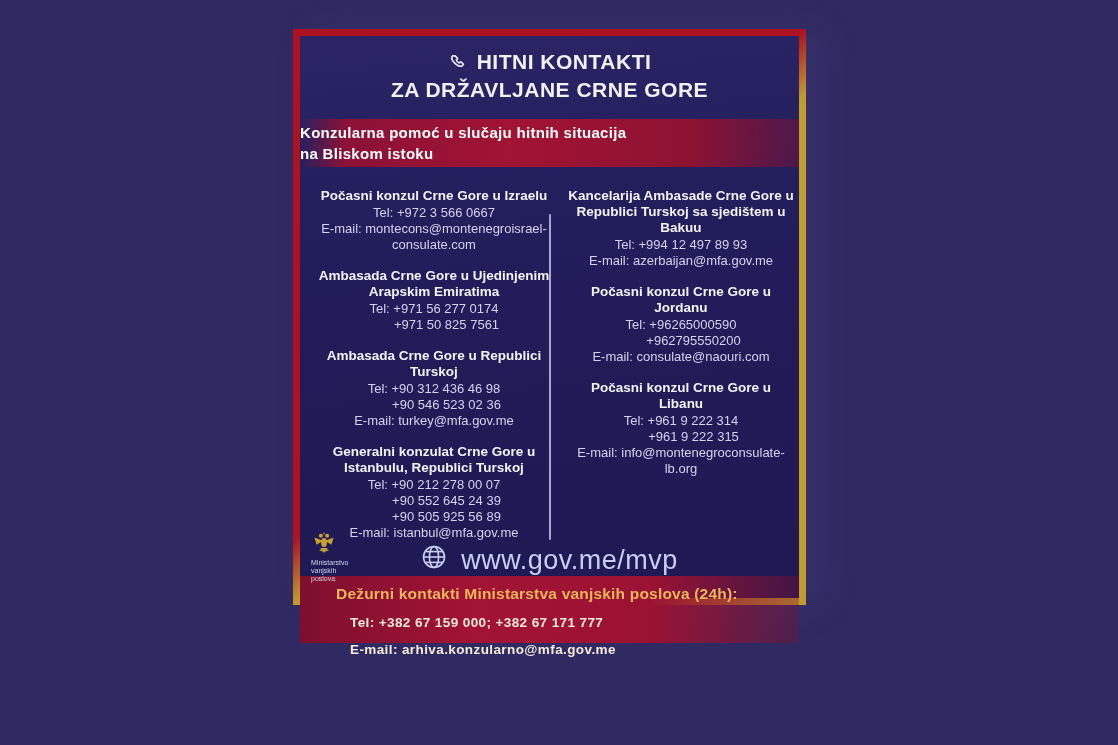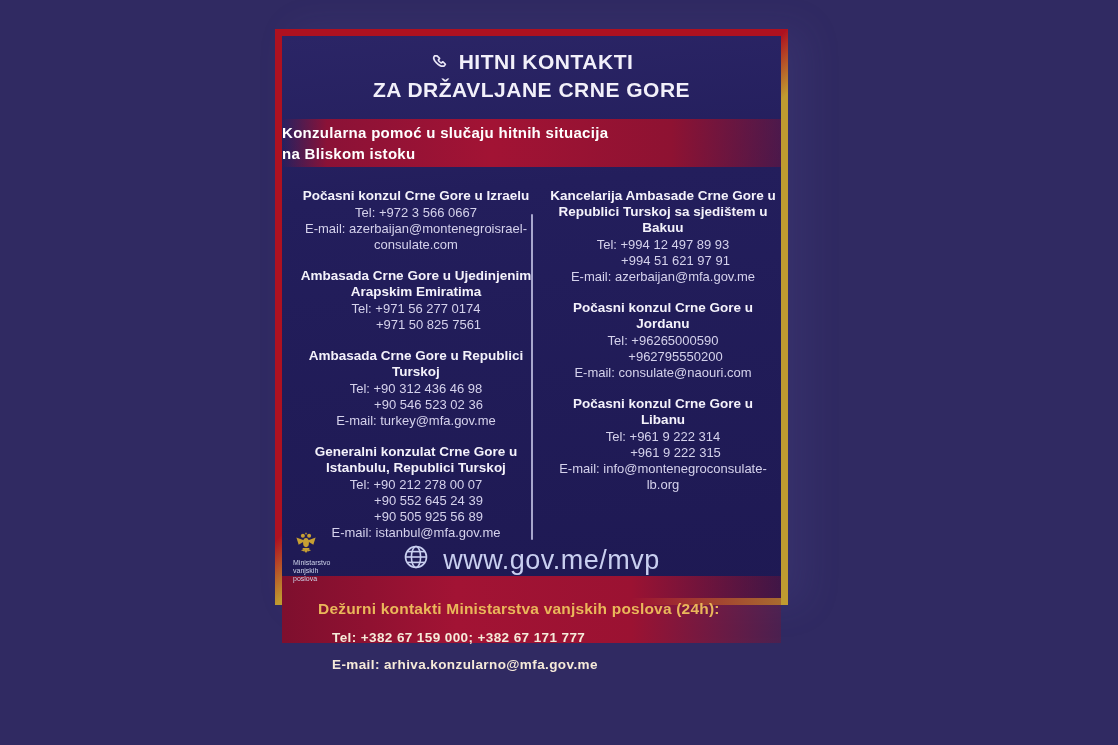--- a/index.html
+++ b/index.html
@@ -3,21 +3,21 @@
 <meta charset="utf-8">
 <style>
   html,body{margin:0;padding:0;}
   body{
     width:1118px;height:745px;overflow:hidden;
     background:#302a62;
     font-family:"Liberation Sans", sans-serif;
     position:relative;
   }
   .poster{
-    position:absolute;left:275px;top:29px;width:513px;height:576px;
+    position:absolute;left:293px;top:29px;width:513px;height:576px;
     background:linear-gradient(135deg,#ae1120 0%,#ae1120 47%,#bf9b30 53%,#bf9b30 100%);
     box-shadow:18px 0 35px rgba(110,100,180,0.12);
   }
   .poster-inner{
     position:absolute;inset:7px;
     background:linear-gradient(175deg,#2b2566 0%,#231e5c 28%,#1e1953 100%);
   }
   
   .header{padding-top:14px;text-align:center;color:#f2f0fa;font-weight:bold;
     font-size:21px;line-height:24px;letter-spacing:0.5px;}
@@ -35,21 +35,21 @@
   .col-left{width:240px;}
   .col-right{width:226px;margin-left:14px;}
   .divider{position:absolute;left:249px;top:178px;width:2px;height:326px;
     background:rgba(206,206,238,0.78);border-radius:2px;}
   .block{margin-bottom:15px;color:#d5d2ec;font-size:13px;line-height:16px;}
   .block .hd{color:#f4f2fb;font-weight:bold;font-size:13.5px;margin-bottom:1px;}
   .block .indent{padding-left:25px;}
   
   .hotline{
     position:absolute;left:0;right:0;top:540px;height:67px;box-sizing:border-box;
-    padding-top:24px;
+    padding-top:9px;
     background:linear-gradient(90deg,#7e0f2e 0%,#a21334 35%,#9b1232 70%,rgba(126,15,46,0.35) 100%);
   }
   .hotline .hl-title{color:#eab75a;font-weight:bold;font-size:15.5px;padding-left:36px;letter-spacing:0.2px;}
   .hotline .hl-line{color:#f6ead9;font-weight:bold;font-size:13.5px;padding-left:50px;margin-top:12px;letter-spacing:0.4px;}
   
   .footer{position:absolute;left:0;right:0;bottom:0;height:72px;}
   .logo{position:absolute;left:11px;top:5px;color:#cfd4ea;font-size:7px;line-height:8px;}
   .logo .eagle{display:block;margin-left:2px;margin-bottom:2px;}
   .site{display:flex;align-items:center;justify-content:center;margin-top:18px;
     color:#c9cff0;font-size:27px;letter-spacing:0.5px;}
@@ -78,21 +78,21 @@
     </div>
 
     <div class="divider"></div>
 
     <div class="content">
       <div class="col-left">
 
         <div class="block">
           <div class="hd">Počasni konzul Crne Gore u Izraelu</div>
           <div>Tel: +972 3 566 0667</div>
-          <div>E-mail: azerbaijan@montenegroisrael-</div>
+          <div>E-mail: montecons@montenegroisrael-</div>
           <div>consulate.com</div>
         </div>
 
         <div class="block">
           <div class="hd">Ambasada Crne Gore u Ujedinjenim Arapskim Emiratima</div>
           <div>Tel: +971 56 277 0174</div>
           <div class="indent">+971 50 825 7561</div>
         </div>
 
         <div class="block">
@@ -109,21 +109,20 @@
           <div class="indent">+90 505 925 56 89</div>
           <div>E-mail: istanbul@mfa.gov.me</div>
         </div>
 
       </div>
       <div class="col-right">
 
         <div class="block">
           <div class="hd">Kancelarija Ambasade Crne Gore u Republici Turskoj sa sjedištem u Bakuu</div>
           <div>Tel: +994 12 497 89 93</div>
-          <div class="indent">+994 51 621 97 91</div>
           <div>E-mail: azerbaijan@mfa.gov.me</div>
         </div>
 
         <div class="block">
           <div class="hd">Počasni konzul Crne Gore u Jordanu</div>
           <div>Tel: +96265000590</div>
           <div class="indent">+962795550200</div>
           <div>E-mail: consulate@naouri.com</div>
         </div>
 

